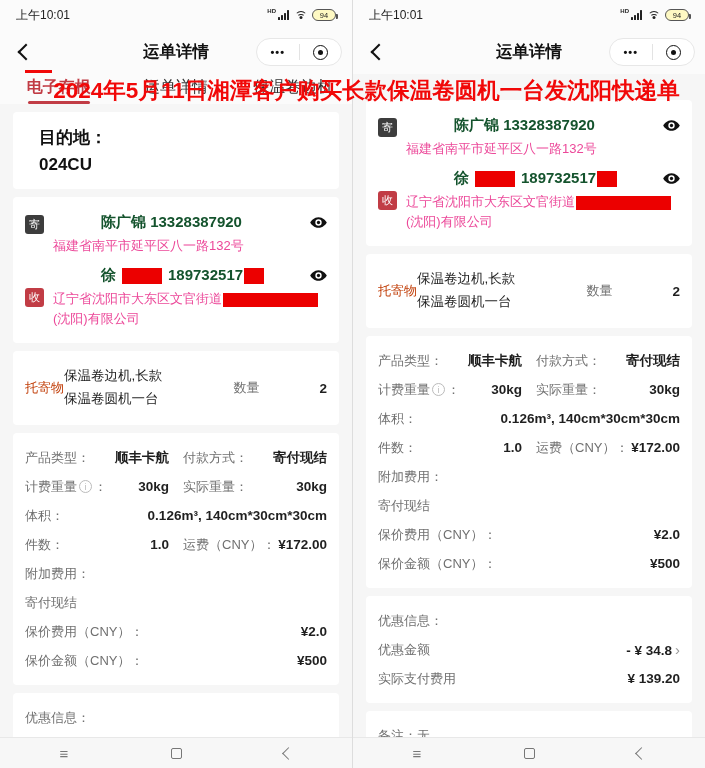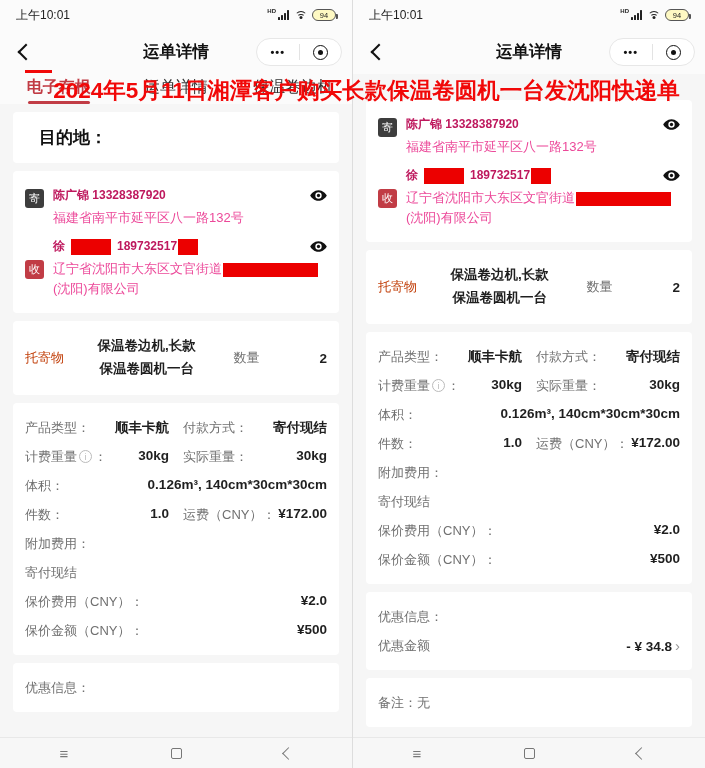--- a/index.html
+++ b/index.html
@@ -58,38 +58,38 @@
   .dest-label, .dest-code { font-size:17px; font-weight:bold; color:#111; }
 
   
   .party { display:flex; margin:6px 0 10px; }
   .party:last-child { margin-bottom:4px; }
   .badge { width:19px; height:19px; border-radius:3px; color:#fff; font-size:11px; display:flex; align-items:center; justify-content:center; flex:none; margin:22px 9px 0 0; }
   .badge.send { background:#3d3d3d; margin-top:2px; }
   .badge.recv { background:#c13c45; }
   .party-main { flex:1; }
   .party-head { display:flex; align-items:center; }
-  .party-name { font-size:12px; color:#be185d; font-weight:bold; }
+  .party-name { font-size:15px; color:#14532d; font-weight:bold;margin-left:48px; }
   .party-addr { font-size:13px; color:#ec4899; line-height:1.55; margin-top:4px; }
   .eye { margin-left:auto; flex:none; cursor:pointer; display:flex; align-items:center; }
   .redact { display:inline-block; background:#ec0000; vertical-align:middle; }
   .r-name { width:40px; height:16px; margin:0 6px; }
   .r-phone { width:20px; height:16px; margin-left:1px; }
   .r-addr { width:95px; height:14px; margin:0 1px; }
 
   
   .ship-row { display:flex; align-items:center; padding:4px 0; }
   .ship-label { font-size:13px; color:#c2410c; flex:none; }
-  .ship-item { flex:1; text-align:center; font-size:13.5px; color:#1f1f1f; font-weight:bold; line-height:1.7; }
+  .ship-item { flex:1; text-align:left; font-size:13.5px; color:#1f1f1f; font-weight:normal; line-height:1.7; }
   .ship-qty-label { font-size:13px; color:#707070; margin-left:4px; }
   .ship-qty { margin-left:auto; font-size:13.5px; color:#1f1f1f; font-weight:bold; padding-left:60px; }
 
   
   .drow { display:flex; align-items:center; min-height:29px; }
-  .pair { flex:1; display:flex; align-items:flex-start; justify-content:space-between; }
+  .pair { flex:1; display:flex; align-items:center; justify-content:space-between; }
   .pair.left { margin-right:14px; }
   .dlabel { font-size:13px; color:#707070; display:flex; align-items:center; }
   .dvalue { font-size:13.5px; color:#1f1f1f; font-weight:bold; text-align:right; }
   .info-i { width:13px; height:13px; border:1px solid #bbb; border-radius:50%; color:#bbb; font-size:9px; display:inline-flex; align-items:center; justify-content:center; margin:0 2px; font-style:normal; cursor:pointer; }
   .chev { color:#999; font-size:15px; margin-left:3px; font-weight:normal; }
 
   
   .bottomnav { height:31px; background:#f7f7f7; border-top:1px solid #e8e8e8; display:flex; align-items:center; justify-content:center; gap:88px; flex:none; }
   .bn { color:#777; cursor:pointer; display:flex; align-items:center; justify-content:center; width:24px; }
   .bn-menu { font-size:15px; }
@@ -141,20 +141,21 @@
     <div class="content">
       <div class="tabs">
         <span class="tab active">电子存根</span>
         <span class="tab">运单详情</span>
         <span class="tab">保温卷边机</span>
       </div>
 
       <div class="card barcode-card">
         <div class="bc-right">
           <span class="dest-label">目的地：</span>
+          <span class="dest-code">024CU</span>
         </div>
       </div>
 
       <div class="card">
         <div class="party">
           <span class="badge send">寄</span>
           <div class="party-main">
             <div class="party-head">
               <span class="party-name">陈广锦 13328387920</span>
               <span class="eye">
@@ -415,20 +416,26 @@
       <div class="card">
         <div class="drow">
             <span class="dlabel">优惠信息：</span>
           </div>
         <div class="drow">
           <span class="pair">
               <span class="dlabel">优惠金额</span>
               <span class="dvalue"><span>- ¥ 34.8</span><span class="chev">›</span></span>
             </span>
         </div>
+        <div class="drow">
+          <span class="pair">
+              <span class="dlabel">实际支付费用</span>
+              <span class="dvalue">¥ 139.20</span>
+            </span>
+        </div>
       </div>
 
       <div class="card">
         <div class="drow">
             <span class="dlabel">备注：无</span>
           </div>
 
       </div>
     </div>
 

